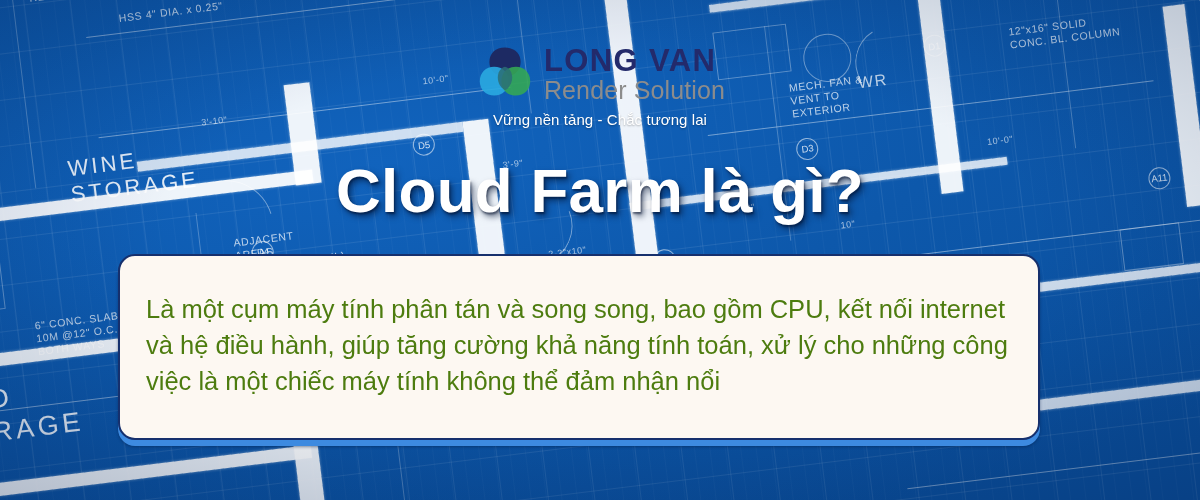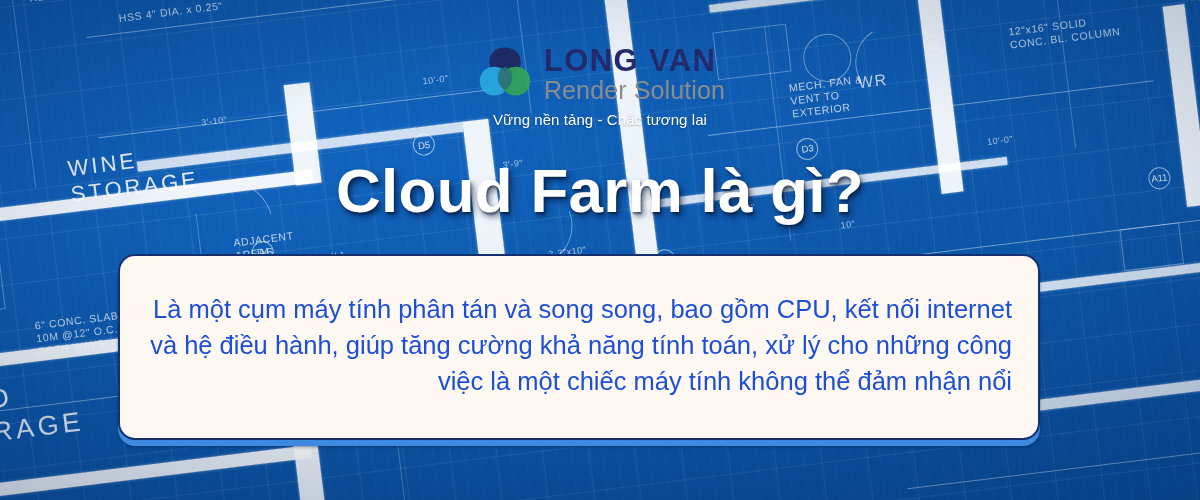--- a/index.html
+++ b/index.html
@@ -172,22 +172,22 @@
       0 7px 3px 0 rgba(3,28,70,.45);
     display: flex;
     align-items: center;
     justify-content: center;
     box-sizing: border-box;
     padding: 6px 26px 10px 26px;
   }
   #card-text {
     font-size: 25.5px;
     line-height: 1.42;
-    color: #1d4ed8;
-    text-align: right;
+    color: #4d7c0f;
+    text-align: left;
     width: 100%;
   }
 </style>
 </head>
 <body>
 
 <div id="banner">
 
   <div class="bp-layer">
     <div class="bp-base"></div>

